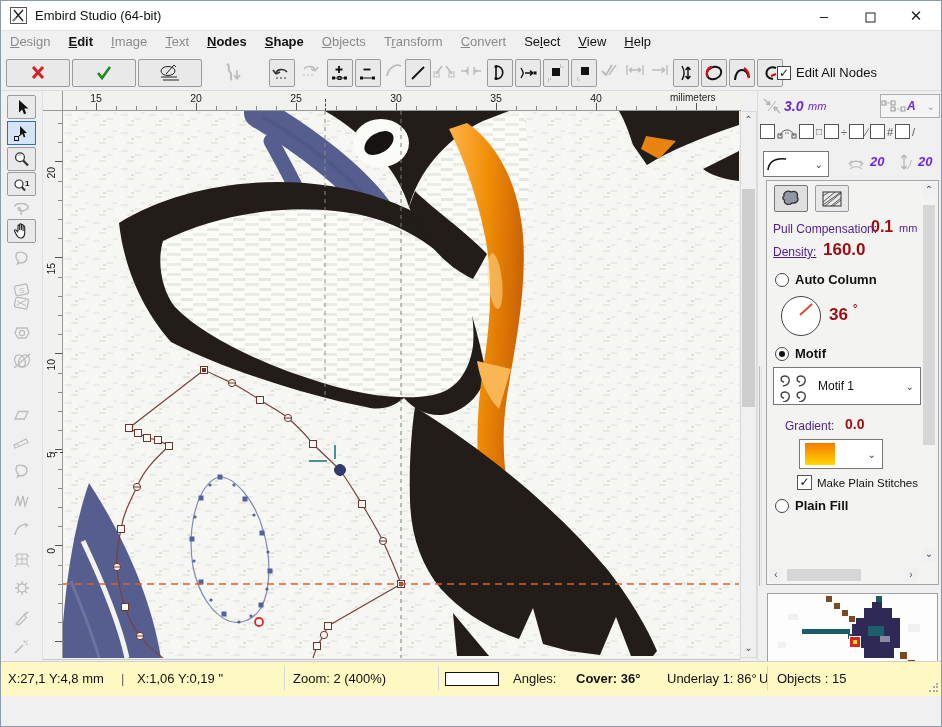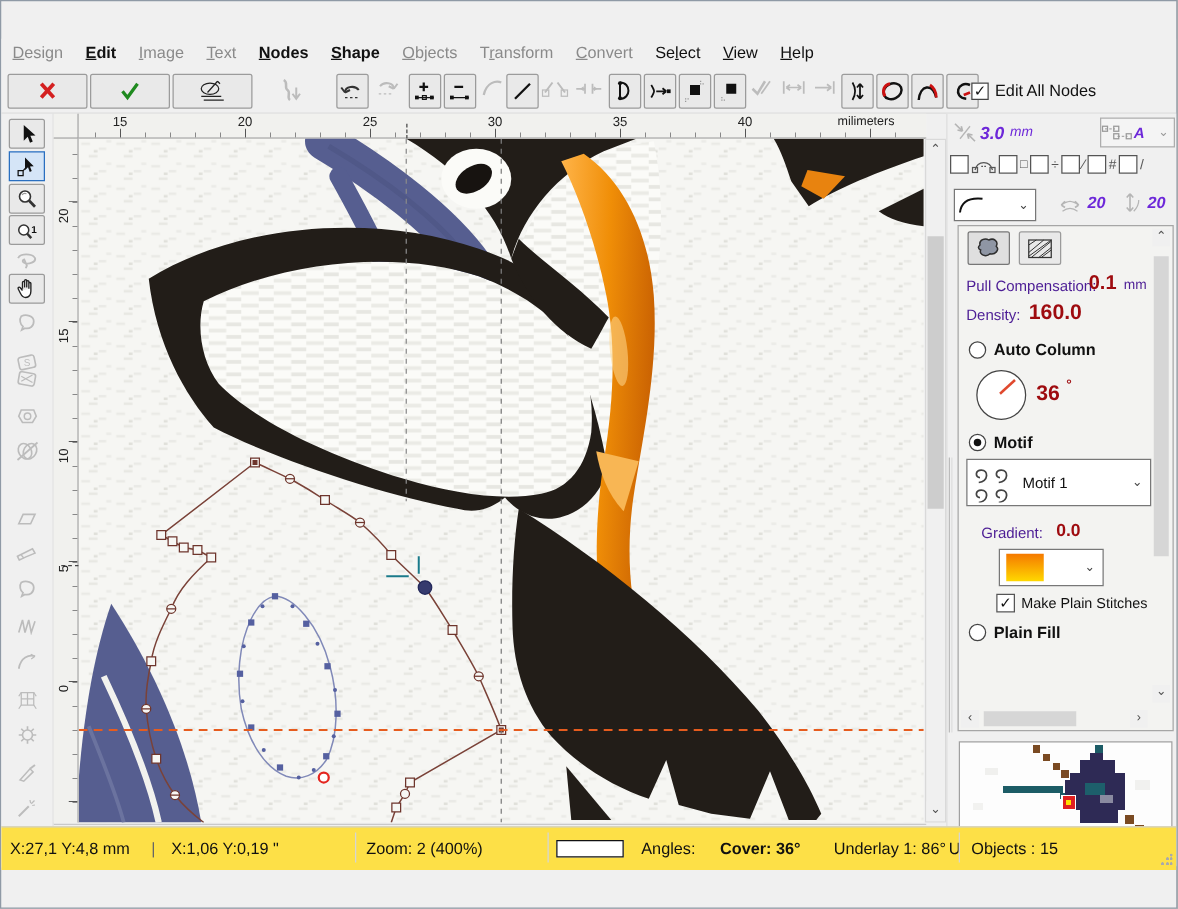--- a/index.html
+++ b/index.html
@@ -64,32 +64,46 @@
   .maroon{color:#4c1d95;}
   .combo{background:#fff;border:1px solid #777;display:flex;align-items:center;}
   .chk{display:inline-block;width:15px;height:15px;border:1px solid #555;background:#fff;text-align:center;line-height:14px;font-size:12px;color:#111;}
   .radio{display:inline-block;width:14px;height:14px;border:1px solid #444;border-radius:50%;background:#fff;position:relative;}
   .radio.sel:after{content:"";position:absolute;left:3px;top:3px;width:6px;height:6px;border-radius:50%;background:#111;}
   .chev{color:#444;font-size:10px;}
   #pbox{position:absolute;left:8px;top:89px;width:173px;height:405px;border:1px solid #a6a6a6;background:#f3f3f1;}
   
   #preview{position:absolute;left:766px;top:592px;width:171px;height:94px;border:1px solid #a0a0a0;background:#fdfdfd;}
   
-  #statusbar{position:absolute;left:0;top:660px;width:100%;height:35px;background:#fde047;border-top:1px solid #cfcfcf;font-size:13px;color:#111;}
+  #statusbar{position:absolute;left:0;top:660px;width:100%;height:35px;background:#fef9c3;border-top:1px solid #cfcfcf;font-size:13px;color:#111;}
   #statusbar .sfield{position:absolute;top:9px;white-space:nowrap;}
   .ssep{position:absolute;top:4px;height:24px;border-left:1px solid #d5d5d5;}
   #swatch{position:absolute;left:444px;top:10px;width:54px;height:14px;background:#fff;border:1px solid #111;}
   #grip{position:absolute;right:3px;bottom:3px;width:10px;height:10px;
         background:radial-gradient(circle at 2px 8px,#aaa 1px,transparent 1.4px),radial-gradient(circle at 6px 8px,#aaa 1px,transparent 1.4px),radial-gradient(circle at 6px 4px,#aaa 1px,transparent 1.4px),radial-gradient(circle at 9px 8px,#aaa 1px,transparent 1.4px),radial-gradient(circle at 9px 4px,#aaa 1px,transparent 1.4px),radial-gradient(circle at 9px 1px,#aaa 1px,transparent 1.4px);}
 </style>
 </head>
 <body>
 
 <div id="win">
 
+  <div id="titlebar">
+    <span id="appicon">
+        <svg width="15" height="15" viewBox="0 0 15 15">
+          <path d="M2 13 L12 2 M3 2 L12 13" stroke="#222" stroke-width="1.4" fill="none"></path>
+          <path d="M2 13 L5 10" stroke="#888" stroke-width="2.4"></path>
+        </svg>
+      </span>
+    <span id="title">Embird Studio (64-bit)</span>
+    <span class="wbtn" id="btn-min">–</span>
+    <span class="wbtn" id="btn-max"><svg width="11" height="11" viewBox="0 0 11 11" style="vertical-align:middle">
+          <rect x="1" y="1" width="9" height="9" fill="none" stroke="#222"></rect>
+        </svg></span>
+    <span class="wbtn" id="btn-close">✕</span>
+  </div>
 
   <div id="menubar">
     <span class="mitem dis"><u>D</u>esign</span><span class="mitem bold"><u>E</u>dit</span><span class="mitem dis"><u>I</u>mage</span><span class="mitem dis"><u>T</u>ext</span><span class="mitem bold"><u>N</u>odes</span><span class="mitem bold"><u>S</u>hape</span><span class="mitem dis"><u>O</u>bjects</span><span class="mitem dis">T<u>r</u>ansform</span><span class="mitem dis"><u>C</u>onvert</span><span class="mitem">Se<u>l</u>ect</span><span class="mitem"><u>V</u>iew</span><span class="mitem"><u>H</u>elp</span>
   </div>
 
   <div id="toolbar">
     <span class="tbtn" style="left:5px;width:64px;">
         <svg width="18" height="16" viewBox="0 0 18 16">
           <path d="M4 2 L14 13 M14 2 L4 13" stroke="#d42020" stroke-width="3" fill="none"></path>
         </svg>
@@ -638,21 +652,21 @@
           <svg width="22" height="18" viewBox="0 0 22 18">
             <rect x="2" y="2" width="18" height="14" fill="none" stroke="#333"></rect>
             <path d="M2 6 l6 -4 M2 12 l12 -10 M4 16 l16 -13 M12 16 l8 -6 M20 2 l-18 13 M20 8 l-10 8" stroke="#333" stroke-width="0.8"></path>
           </svg>
         </span>
 
       <span class="maroon" style="position:absolute;left:6px;top:41px;font-size:12px;">Pull Compensation:</span>
       <span class="redval" style="position:absolute;left:104px;top:37px;font-size:16px;">0.1</span>
       <span class="maroon" style="position:absolute;left:132px;top:41px;font-size:11px;">mm</span>
 
-      <span class="maroon" style="position:absolute;left:6px;top:64px;font-size:12px;">Density:</span>
+      <span class="maroon" style="position:absolute;left:6px;top:64px;font-size:12px;text-decoration:underline;">Density:</span>
       <span class="redval" style="position:absolute;left:56px;top:59px;font-size:17px;">160.0</span>
 
       <span class="radio" style="position:absolute;left:8px;top:92px;"></span>
       <span style="position:absolute;left:28px;top:91px;font-size:13px;font-weight:bold;color:#111;">Auto Column</span>
 
       <span style="position:absolute;left:14px;top:115px;width:40px;height:40px;border:1.5px solid #444;border-radius:50%;background:#fff;">
         <svg width="37" height="37" viewBox="0 0 37 37">
             <line x1="18" y1="18" x2="30" y2="7" stroke="#e0492e" stroke-width="2"></line>
           </svg>
       </span>

